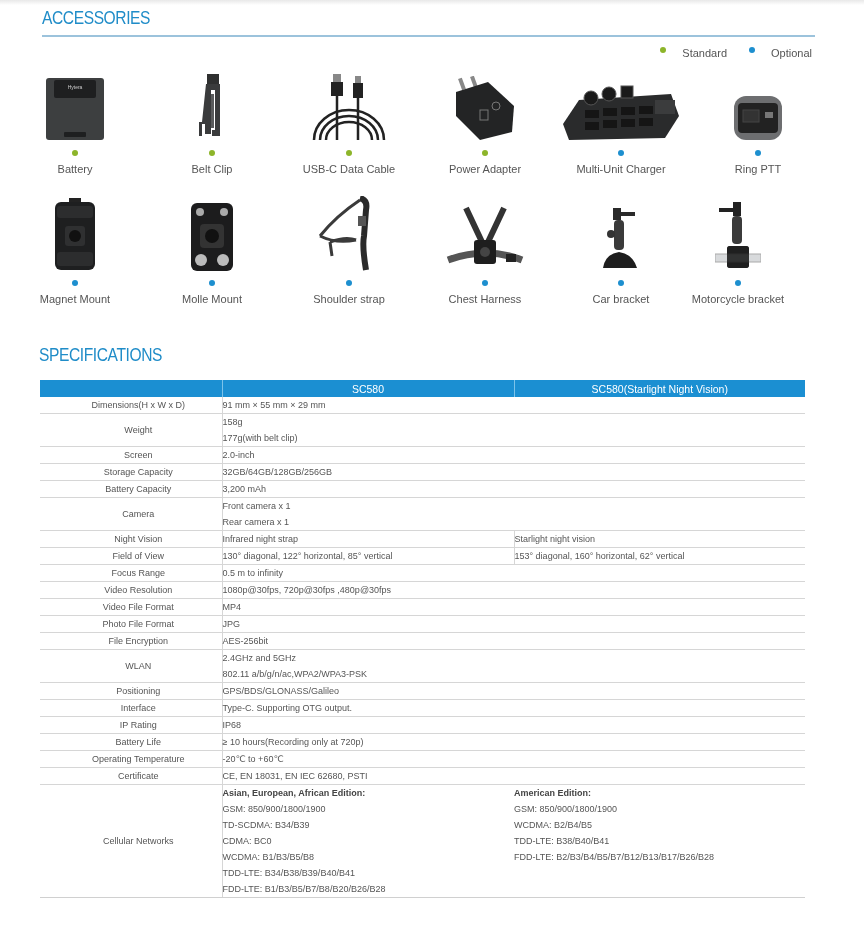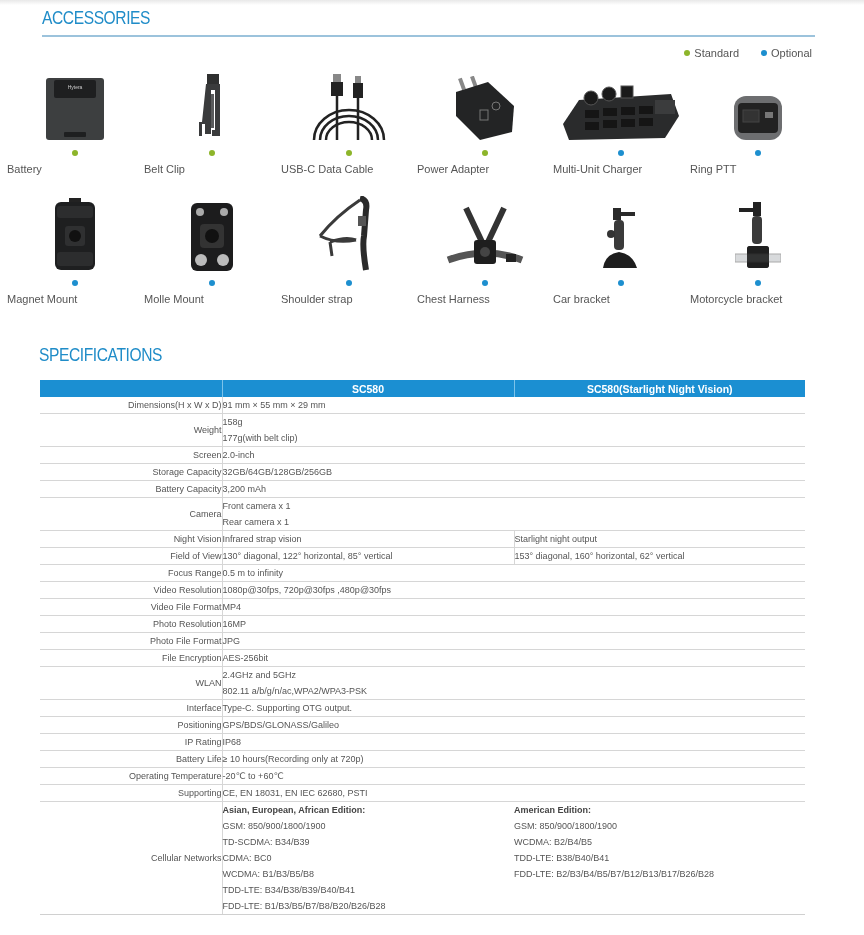--- a/index.html
+++ b/index.html
@@ -11,37 +11,37 @@
   .section-title {
     position: absolute; left: 42px; color: #1f8cc8;
     font-family: "Liberation Sans Narrow", "Liberation Sans", sans-serif;
     font-size: 19px; letter-spacing: -0.5px; transform: scaleX(0.82); transform-origin: left center;
   }
   #acc-title { top: 7px; }
   #spec-title { top: 344px; left: 39px; }
   .title-rule { position: absolute; left: 42px; top: 35px; width: 773px; height: 2px; background: #9cc3dc; }
 
   .legend { position: absolute; top: 47px; right: 52px; display: flex; gap: 22px; font-size: 11px; color: #555; }
-  .legend-item { display: flex; align-items: center; gap: 4px; }
+  .legend-item { display: flex; gap: 16px; }
   .dot { display: inline-block; width: 6px; height: 6px; border-radius: 50%; }
   .dot.std { background: #8db52a; }
   .dot.opt { background: #1d8fcf; }
 
   .acc-grid { position: absolute; left: 6px; top: 64px; width: 820px; }
-  .acc-item { position: absolute; width: 136px; text-align: left; }
+  .acc-item { position: absolute; width: 136px; text-align: center; }
   .acc-img { height: 78px; display: flex; align-items: flex-end; justify-content: center; }
   .acc-dot { margin-top: 8px; height: 8px; display: flex; justify-content: center; }
   .acc-label { margin-top: 5px; font-size: 11px; color: #555; white-space: nowrap; }
 
   
   .spec-table { position: absolute; left: 40px; top: 380px; width: 765px; border-collapse: collapse; font-size: 9px; color: #555; }
-  .spec-table th { background: #1b8fd2; color: #fff; font-weight: bold; height: 17px; font-size: 10.5px; padding: 0; border-left: 1px solid #7cc3ea; }
+  .spec-table th { background: #1b8fd2; color: #fff; font-weight: normal; height: 17px; font-size: 10.5px; padding: 0; border-left: 1px solid #7cc3ea; }
   .spec-table th:first-child { border-left: none; }
   .spec-table td { border-top: 1px solid #d6d6d6; padding: 0; height: 16px; line-height: 16px; text-align: left; }
-  .spec-table td.lbl { text-align: right; padding-left: 15px; border-right: 1px solid #d6d6d6; width: 182px; }
+  .spec-table td.lbl { text-align: center; padding-left: 15px; border-right: 1px solid #d6d6d6; width: 182px; }
   .spec-table td.mid { border-right: 1px solid #d6d6d6; }
   .spec-table tr.last td { border-bottom: 1px solid #d0d0d0; }
   .ml { display: block; line-height: 16px; }
   .bold { font-weight: bold; color: #444; }
   col.c1 { width: 182px; } col.c2 { width: 292px; } col.c3 { width: 291px; }
 </style>
 </head>
 <body>
 
 <div class="top-strip"></div>
@@ -239,21 +239,21 @@
           <circle cx="12" cy="28" r="4" fill="#333"></circle>
           <path d="M4 62 Q6 48 20 46 Q34 48 38 62 Z" fill="#1e1e1e"></path>
         </svg>
     </div>
     <div class="acc-dot">
         <span class="dot opt"></span>
       </div>
     <div class="acc-label">Car bracket</div>
   </div>
 
-  <div class="acc-item" style="left:684px;top:130px">
+  <div class="acc-item" style="left:664px;top:130px">
     <div class="acc-img">
       <svg width="46" height="70" viewBox="0 0 46 70">
           <rect x="18" y="0" width="8" height="14" fill="#222"></rect>
           <rect x="4" y="6" width="16" height="4" fill="#222"></rect>
           <rect x="17" y="14" width="10" height="28" rx="4" fill="#3b3b3b"></rect>
           <rect x="12" y="44" width="22" height="22" rx="3" fill="#1f1f1f"></rect>
           <rect x="0" y="52" width="46" height="8" fill="#d8dadc" stroke="#aaa"></rect>
           <rect x="12" y="44" width="22" height="22" rx="3" fill="#1f1f1f" opacity="0.9"></rect>
         </svg>
     </div>
@@ -305,81 +305,77 @@
     </tr>
     <tr>
       <td class="lbl">Camera</td>
       <td colspan="2">
         <span class="ml">Front camera x 1</span>
         <span class="ml">Rear camera x 1</span>
       </td>
     </tr>
     <tr>
       <td class="lbl">Night Vision</td>
-      <td class="mid">Infrared strap vision</td>
-      <td>Starlight night output</td>
+      <td class="mid">Infrared night strap</td>
+      <td>Starlight night vision</td>
     </tr>
     <tr>
       <td class="lbl">Field of View</td>
       <td class="mid">130° diagonal, 122° horizontal, 85° vertical</td>
       <td>153° diagonal, 160° horizontal, 62° vertical</td>
     </tr>
     <tr>
       <td class="lbl">Focus Range</td>
       <td colspan="2">0.5 m to infinity</td>
     </tr>
     <tr>
       <td class="lbl">Video Resolution</td>
       <td colspan="2">1080p@30fps, 720p@30fps ,480p@30fps</td>
     </tr>
     <tr>
       <td class="lbl">Video File Format</td>
       <td colspan="2">MP4</td>
-    </tr>
-    <tr>
-      <td class="lbl">Photo Resolution</td>
-      <td colspan="2">16MP</td>
     </tr>
     <tr>
       <td class="lbl">Photo File Format</td>
       <td colspan="2">JPG</td>
     </tr>
     <tr>
       <td class="lbl">File Encryption</td>
       <td colspan="2">AES-256bit</td>
     </tr>
     <tr>
       <td class="lbl">WLAN</td>
       <td colspan="2">
         <span class="ml">2.4GHz and 5GHz</span>
         <span class="ml">802.11 a/b/g/n/ac,WPA2/WPA3-PSK</span>
       </td>
     </tr>
     <tr>
+      <td class="lbl">Positioning</td>
+      <td colspan="2">GPS/BDS/GLONASS/Galileo</td>
+    </tr>
+    <tr>
       <td class="lbl">Interface</td>
       <td colspan="2">Type-C. Supporting OTG output.</td>
     </tr>
     <tr>
-      <td class="lbl">Positioning</td>
-      <td colspan="2">GPS/BDS/GLONASS/Galileo</td>
-    </tr>
-    <tr>
       <td class="lbl">IP Rating</td>
       <td colspan="2">IP68</td>
     </tr>
     <tr>
       <td class="lbl">Battery Life</td>
       <td colspan="2">≥ 10 hours(Recording only at 720p)</td>
     </tr>
     <tr>
       <td class="lbl">Operating Temperature</td>
       <td colspan="2">-20℃ to +60℃</td>
     </tr>
     <tr>
-      <td class="lbl">Supporting</td>
+      <td class="lbl">Certificate</td>
       <td colspan="2">CE, EN 18031, EN IEC 62680, PSTI</td>
     </tr>
     <tr class="last">
       <td class="lbl">Cellular Networks</td>
       <td style="vertical-align:top">
         <span class="ml bold">Asian, European, African Edition:</span>
         <span class="ml">GSM: 850/900/1800/1900</span>
         <span class="ml">TD-SCDMA: B34/B39</span>
         <span class="ml">CDMA: BC0</span>
         <span class="ml">WCDMA: B1/B3/B5/B8</span>

